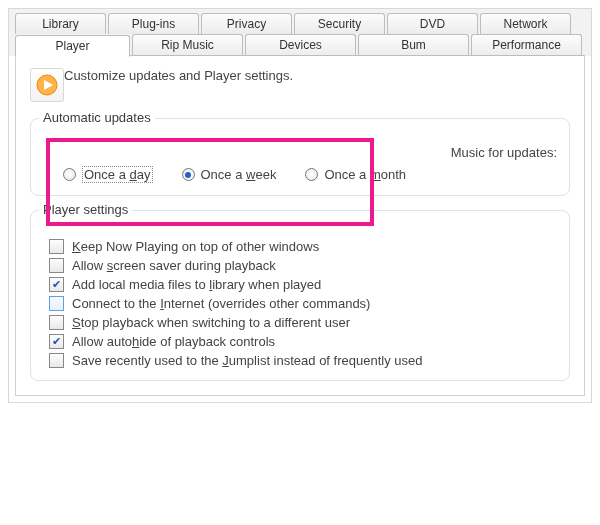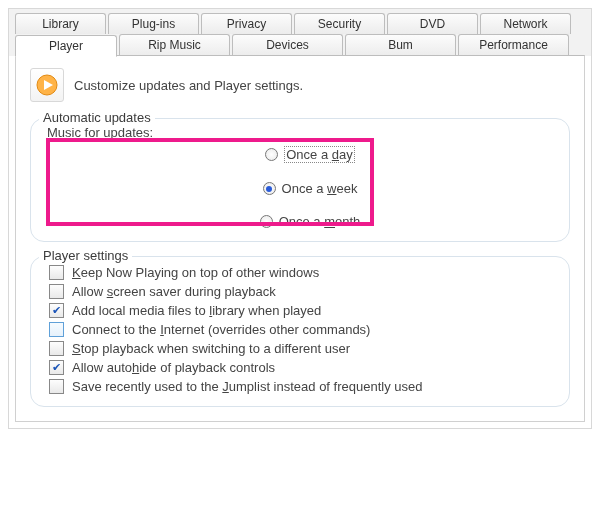--- a/index.html
+++ b/index.html
@@ -33,61 +33,62 @@
   }
   .tab.active {
     background: #fff;
     position: relative;
     top: 1px;
     z-index: 2;
     border-bottom: 1px solid #fff;
   }
   .tabrow.row1 .tab { width: 91px; }
   .tabrow.row2 .tab { width: 111px; }
-  .tabrow.row2 .tab:first-child { width: 102px; }
+  .tabrow.row2 .tab:first-child { width: 115px; }
   .pane {
     border: 1px solid #d0d0d0;
     border-top: 1px solid #bdbdbd;
     margin: 0 6px 6px 6px;
     margin-top: -1px;
     padding: 12px 14px 14px 14px;
     background: #fff;
     position: relative;
   }
   
-  .header-row { display: flex; align-items: center; gap: 10px; margin-bottom: 16px; }
+  .header-row { display: flex; gap: 0; margin-bottom: 16px; }
   .wmp-icon {
     width: 34px; height: 34px;
     border: 1px solid #d8d8d8; border-radius: 3px;
     display: flex; align-items: center; justify-content: center;
     background: linear-gradient(#ffffff,#f3f3f3);
   }
   .wmp-icon svg { display:block; }
   .header-text { color: #444; }
 
   
   .group {
     border: 1px solid #d9e3ec;
-    border-radius: 14px;
-    padding: 4px 12px 12px 12px;
+    border-radius: 8px;
+    padding: 24px 12px 12px 12px;
     margin-bottom: 14px;
     position: relative;
+    text-align: right;
   }
   .group-title {
     position: absolute;
     top: -9px;
     left: 8px;
     background: #fff;
     padding: 0 4px;
     color: #436;
     color: #3b3b3b;
     font-size: 13px;
   }
   .check-label { margin: 2px 0 2px 4px; color: #444; }
-  .radio-row { display: flex; gap: 18px; align-items: center; margin-left: 20px; margin-top:6px;flex-direction:column;}
+  .radio-row { display: flex; gap: 29px; align-items: center; margin-left: 20px; margin-top:6px;}
   .radio-opt { display: inline-flex; align-items: center; gap: 6px; color:#444;}
   .dotted { border: 1px dotted #888; padding: 0 1px; }
   .underline-access { text-decoration: underline; }
 
   
   .highlight {
     position: absolute;
     border: 4px solid #ee1a8c;
     pointer-events: none;
   }

